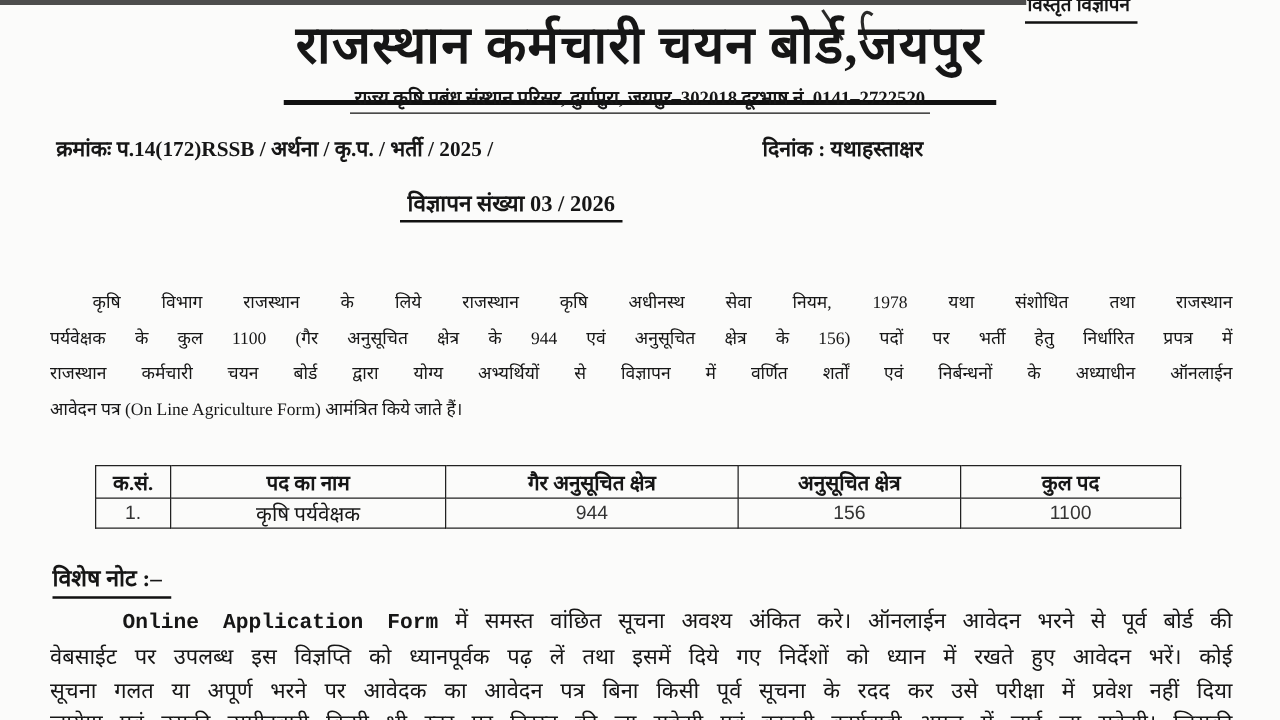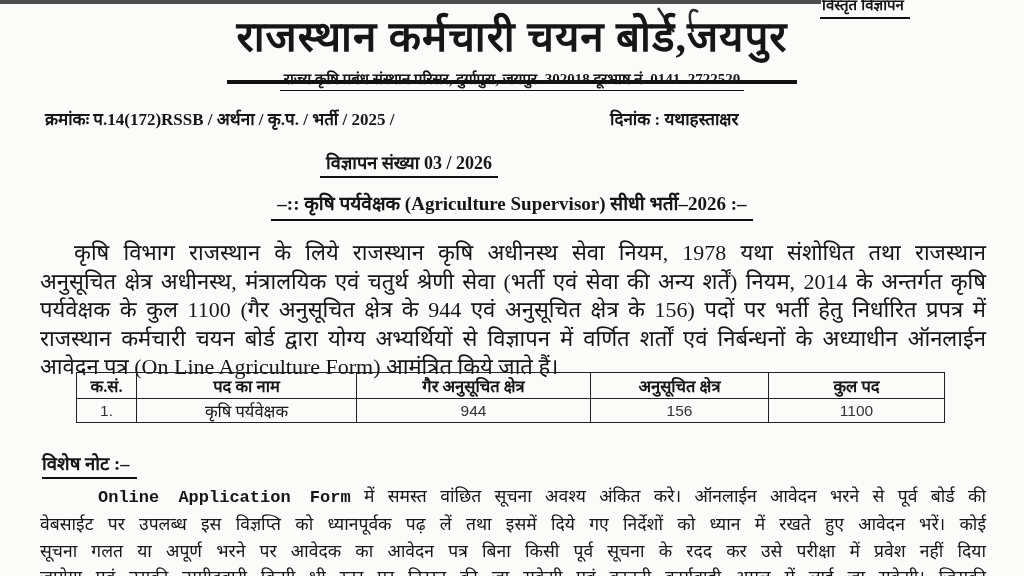--- a/index.html
+++ b/index.html
@@ -39,21 +39,21 @@
   .notice-number{
     display:inline-block;font-weight:bold;font-size:18px;line-height:24px;
     border-bottom:2px solid #111;padding:0 6px 1px 6px;white-space:nowrap;
   }
   .heading-wrap{position:absolute;top:191px;left:0;width:1024px;text-align:center;}
   .post-heading{
     display:inline-block;font-weight:bold;font-size:19px;line-height:26px;
     border-bottom:2.5px solid #111;padding:0 6px 2px 6px;white-space:nowrap;
   }
 
-  .intro{position:absolute;top:239px;left:40px;width:946px;font-size:22px;line-height:28.6px;font-family:Liberation Serif, serif;}
+  .intro{position:absolute;top:229px;left:40px;width:946px;font-size:14px;line-height:28.6px;font-family:Liberation Serif, serif;}
   .jline{text-align:justify;text-align-last:justify;white-space:nowrap;}
   .jline.last{text-align-last:left;}
   .indent1{padding-left:34px;}
   .indent2{padding-left:58px;}
 
   table.vacancy{
     position:absolute;top:372px;left:76px;width:868px;
     border-collapse:collapse;table-layout:fixed;
     font-size:16.5px;
   }
@@ -98,27 +98,23 @@
 
   <div class="ref-row">
     <span class="ref-number">क्रमांकः प.14(172)RSSB / अर्थना / कृ.प. / भर्ती / 2025 /</span>
     <span class="date-label">दिनांक : यथाहस्ताक्षर</span>
   </div>
 
   <div class="notice-wrap">
     <span class="notice-number">विज्ञापन संख्या 03 / 2026</span>
   </div>
 
-  <div class="heading-wrap">
-    <span class="post-heading">–:: कृषि पर्यवेक्षक (Agriculture Supervisor) सीधी भर्ती–2026 :–</span>
-  </div>
 
   <div class="intro">
     <div class="jline indent1">कृषि विभाग राजस्थान के लिये राजस्थान कृषि अधीनस्थ सेवा नियम, 1978 यथा संशोधित तथा राजस्थान</div>
-    <div class="jline">अनुसूचित क्षेत्र अधीनस्थ, मंत्रालयिक एवं चतुर्थ श्रेणी सेवा (भर्ती एवं सेवा की अन्य शर्तें) नियम, 2014 के अन्तर्गत कृषि</div>
     <div class="jline">पर्यवेक्षक के कुल 1100 (गैर अनुसूचित क्षेत्र के 944 एवं अनुसूचित क्षेत्र के 156) पदों पर भर्ती हेतु निर्धारित प्रपत्र में</div>
     <div class="jline">राजस्थान कर्मचारी चयन बोर्ड द्वारा योग्य अभ्यर्थियों से विज्ञापन में वर्णित शर्तों एवं निर्बन्धनों के अध्याधीन ऑनलाईन</div>
     <div class="jline last">आवेदन पत्र (On Line Agriculture Form) आमंत्रित किये जाते हैं।</div>
   </div>
 
   <table class="vacancy">
     <colgroup>
       <col class="c0">
         <col class="c1">
         <col class="c2">

